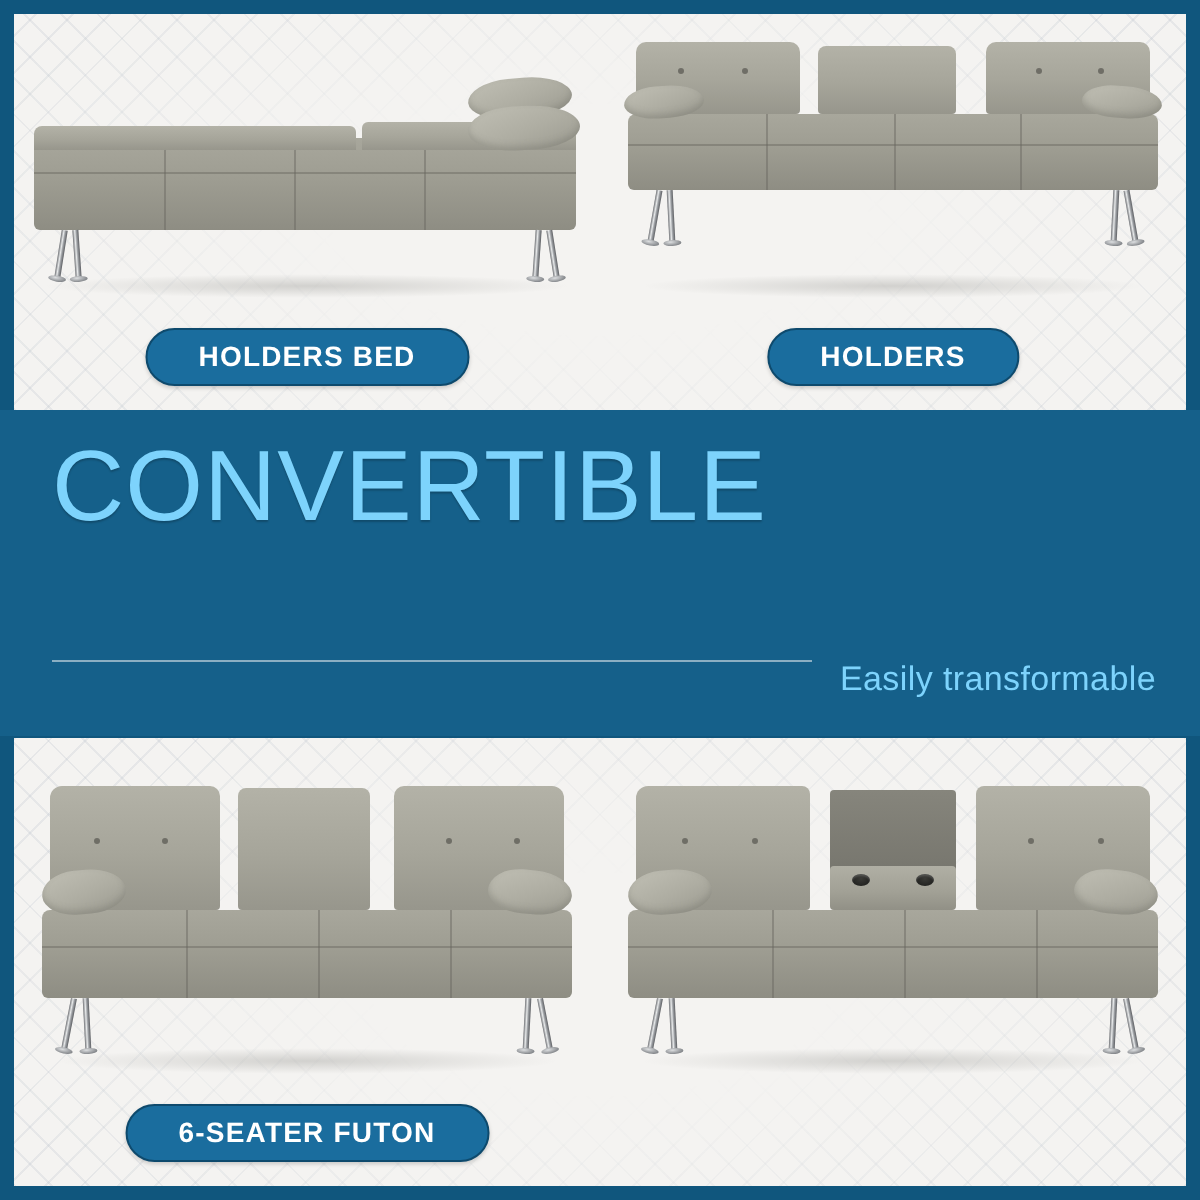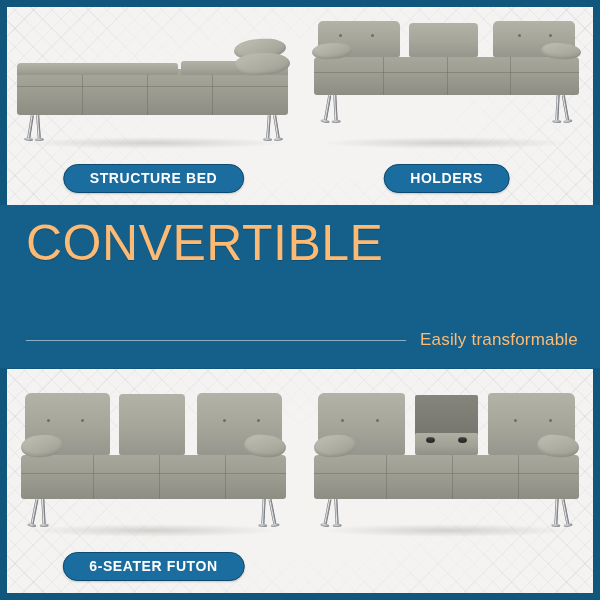--- a/index.html
+++ b/index.html
@@ -84,38 +84,38 @@
     line-height: 1.15;
     box-shadow: 0 1px 2px rgba(0,0,0,.18);
   }
 
   
   #banner {
     position: absolute;
     left: 0; right: 0;
     top: 205px; height: 163px;
     background: #15608a;
-    color: #fdba74;
+    color: #7dd3fc;
     padding: 14px 22px 0 26px;
   }
   #banner .headline {
     font-size: 50px;
     font-weight: normal;
     line-height: .96;
     letter-spacing: .5px;
     text-shadow: 0 1px 1px rgba(0,0,0,.22);
   }
   #banner .headline .l2 { display: block; }
 
   .tagline-row {
     position: absolute;
     left: 26px; right: 22px;
     bottom: 18px;
     display: flex;
-    align-items: center;
+    align-items: flex-start;
     gap: 14px;
   }
   .tagline-rule {
     flex: 1 1 auto;
     height: 1px;
     background: rgba(236,240,243,.55);
   }
   .tagline-text {
     flex: 0 0 auto;
     font-size: 17px;
@@ -214,21 +214,21 @@
                  transform:rotate(-5deg);"></div>
           <div class="pillow" style="right:2px; top:20px; width:56px; height:22px;
                  transform:rotate(-3deg);"></div>
 
           <div class="leg" style="left:14px;  top:82px; height:24px; transform:rotate(9deg);"></div>
           <div class="leg" style="left:22px;  top:82px; height:24px; transform:rotate(-4deg);"></div>
           <div class="leg" style="right:22px; top:82px; height:24px; transform:rotate(4deg);"></div>
           <div class="leg" style="right:14px; top:82px; height:24px; transform:rotate(-9deg);"></div>
         </div>
       </div>
-      <div class="badge">STRUCTURE BED</div>
+      <div class="badge">HOLDERS BED</div>
     </div>
 
     <div class="cell right">
       <div class="sofa-stage">
         <div class="sofa" style="left:14px; right:14px; top:14px; bottom:8px;">
 
           <div class="shadow" style="left:6px; right:6px; bottom:2px; height:12px;"></div>
 
           <div class="uph light" style="left:4px;  width:31%; top:0;  height:36px;
                  border-radius:5px 5px 2px 2px;">

